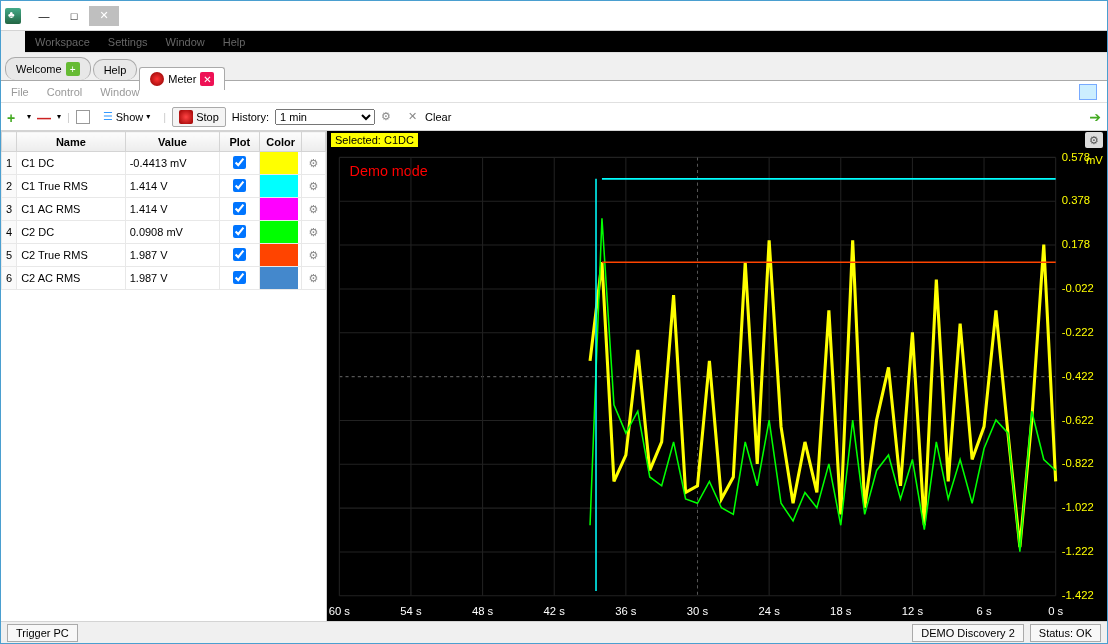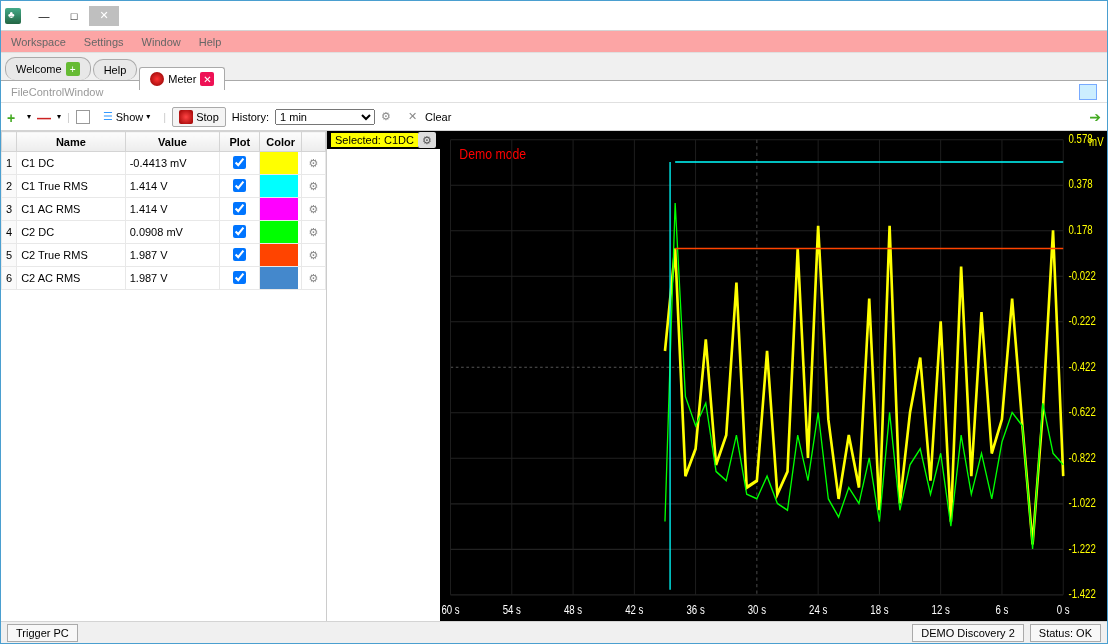--- a/index.html
+++ b/index.html
@@ -5,29 +5,29 @@
 * { box-sizing: border-box; margin: 0; padding: 0; }
 body { font: 11px "Segoe UI", Tahoma, sans-serif; background: #fff; overflow: hidden; }
 .window { width: 1108px; height: 644px; border: 1px solid #4a9fd0; display: flex; flex-direction: column; background: #f0f0f0; }
 .titlebar { height: 30px; background: #fff; display: flex; align-items: center; padding: 0 4px; border-bottom: 1px solid #d4d4d4; }
 .titlebar .app-icon { width: 16px; height: 16px; background: linear-gradient(#4a8, #264); margin-right: 8px; border-radius: 2px; position: relative; }
 .titlebar .app-icon::after { content: "♣"; color: #fff; font-size: 10px; position: absolute; top: 1px; left: 3px; }
 .titlebar .title { flex: 1; text-align: center; color: #333; font-size: 12px; }
 .win-btns { display: flex; }
 .win-btn { width: 30px; height: 20px; display: flex; align-items: center; justify-content: center; cursor: default; }
 .win-btn.close { background: #bfbfbf; color: #fff; }
-.menubar { height: 22px; display: flex; align-items: center; padding: 0 10px; gap: 18px; background: #fca5a5; border-bottom: 1px solid #e0e0e0; color: #666; }
+.menubar { height: 22px; display: flex; align-items: center; padding: 0 10px; gap: 18px; background: #000000; border-bottom: 1px solid #e0e0e0; color: #666; margin-left: 24px; }
 .menubar span { cursor: default; }
 .tabs { height: 28px; display: flex; align-items: flex-end; background: #f0f0f0; padding: 4px 4px 0 4px; border-bottom: 1px solid #aaa; }
 .tab { padding: 4px 10px; background: #fff; border: 1px solid #aaa; border-bottom: none; border-radius: 3px 3px 0 0; margin-right: 2px; display: flex; align-items: center; gap: 4px; font-size: 11px; }
 .tab.inactive { background: #e8e8e8; border-radius: 10px; }
 .tab.active { background: #fff; position: relative; top: 10px; }
 .close-x { background: #e15; color: #fff; width: 14px; height: 14px; display: inline-flex; align-items: center; justify-content: center; border-radius: 2px; font-size: 10px; }
 .plus-ic { background: #6b3; color: #fff; width: 14px; height: 14px; display: inline-flex; align-items: center; justify-content: center; border-radius: 2px; font-size: 10px; }
-.submenu { height: 22px; display: flex; align-items: center; padding: 0 10px; background: #fff; border-bottom: 1px solid #e0e0e0; color: #999; }
+.submenu { height: 22px; display: flex; align-items: center; padding: 0 10px; gap: 18px; background: #fff; border-bottom: 1px solid #e0e0e0; color: #999; }
 .submenu .pane-ic { margin-left: auto; width: 18px; height: 16px; border: 1px solid #7af; background: #cef; }
 .toolbar { height: 28px; display: flex; align-items: center; padding: 0 6px; gap: 6px; background: #fff; border-bottom: 1px solid #d4d4d4; }
 .tb-btn { padding: 2px 6px; border: 1px solid transparent; display: flex; align-items: center; gap: 3px; font-size: 11px; border-radius: 2px; }
 .tb-btn.bordered { border-color: #aaa; background: #f4f4f4; }
 .ic { width: 14px; height: 14px; display: inline-block; }
 .ic.add { color: #4a2; font-weight: bold; font-size: 14px; }
 .ic.rem { color: #c22; font-weight: bold; font-size: 14px; }
 .ic.arrow { border: 1px solid #999; }
 .ic.stop-red { background: radial-gradient(#f44, #900); border-radius: 2px; }
 .ic.meter-red { background: radial-gradient(#f33, #800); border-radius: 50%; }
@@ -38,21 +38,21 @@
 .content { flex: 1; display: flex; background: #fff; overflow: hidden; }
 .left-panel { width: 325px; display: flex; flex-direction: column; background: #fff; }
 .data-table { border-collapse: collapse; width: 100%; font-size: 11px; }
 .data-table th { background: linear-gradient(#fdfdfd, #ececec); border: 1px solid #d4d4d4; padding: 3px 6px; font-weight: bold; text-align: center; height: 20px; }
 .data-table td { border: 1px solid #e8e8e8; padding: 2px 4px; height: 22px; }
 .data-table .idx { text-align: center; width: 14px; background: #fafafa; }
 .color-cell { width: 38px; padding: 0 !important; }
 .color-sw { width: 38px; height: 22px; display: block; }
 .gear-cell { width: 24px; text-align: center; }
 .plot-cell { text-align: center; width: 40px; }
-.chart-panel { flex: 1; display: flex; flex-direction: row; background: #fff; border-left: 1px solid #ccc; position: relative; }
+.chart-panel { flex: 1; display: flex; flex-direction: column; background: #fff; border-left: 1px solid #ccc; position: relative; }
 .chart-header { height: 18px; background: #000; display: flex; align-items: center; padding: 0 4px; }
 .sel-chip { background: #ff0; color: #000; padding: 1px 4px; font-size: 11px; }
 .chart-gear { margin-left: auto; width: 18px; height: 16px; background: #ddd; display: flex; align-items: center; justify-content: center; color: #555; font-size: 11px; border-radius: 2px; }
 .chart-body { flex: 1; position: relative; background: #000; }
 .chart-svg { width: 100%; height: 100%; }
 .demo-txt { fill: #f00; font-size: 14px; font-family: sans-serif; }
 .grid-line { stroke: #222; stroke-width: 1; }
 .grid-dash { stroke: #555; stroke-width: 1; stroke-dasharray: 3 3; }
 .axis-txt { fill: #fff; font-size: 11px; }
 .axis-txt-y { fill: #ff0; font-size: 11px; text-anchor: start; }

